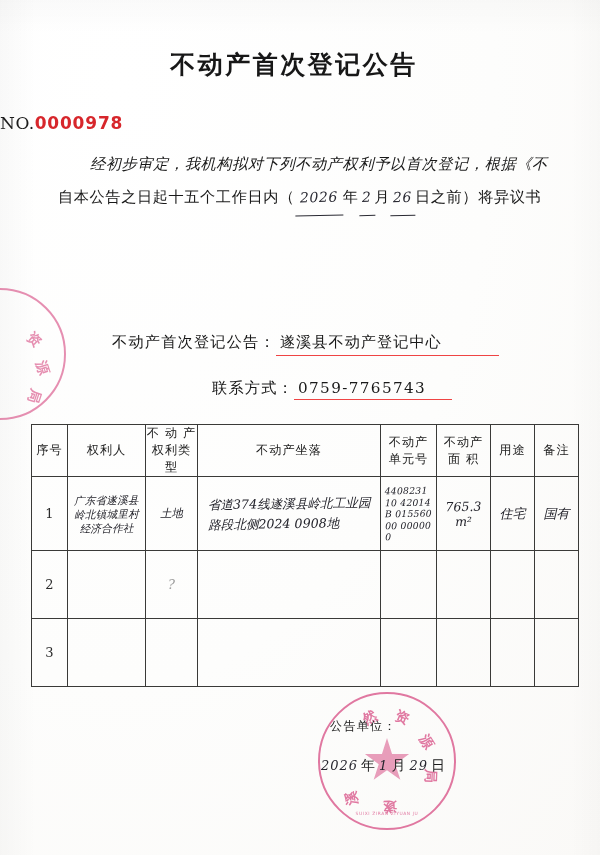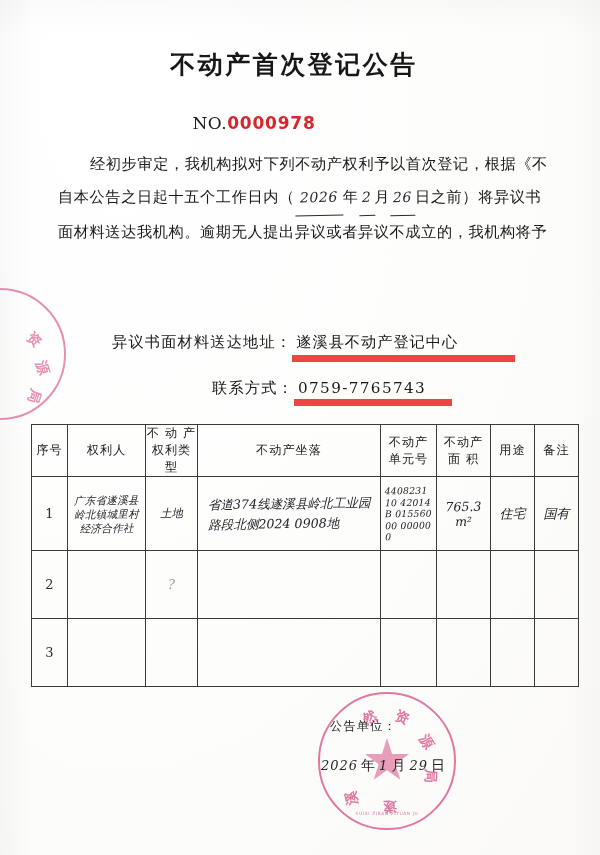--- a/index.html
+++ b/index.html
@@ -52,21 +52,21 @@
     letter-spacing: 2.5px;
     color: #171717;
   }
 
   
   .serial-row {
     position: absolute;
     top: 113px;
     left: 0;
     width: 600px;
-    text-align: center;
+    text-align: left;
     padding-right: 92px;
     box-sizing: border-box;
     font-family: "DejaVu Serif", serif;
     font-size: 17px;
     color: #1d1d1d;
     letter-spacing: 0.5px;
   }
   .serial-digits {
     color: #d7262b;
     font-family: "DejaVu Sans", sans-serif;
@@ -82,21 +82,21 @@
     left: 58px;
     width: 490px;
     font-family: "DejaVu Serif", serif;
     font-size: 15.2px;
     line-height: 33px;
     letter-spacing: 0.6px;
     color: #191919;
     text-align: justify;
   }
   .body-line { white-space: nowrap; }
-  .indent { padding-left: 32px; }
+  .indent { padding-left: 32px; font-style: italic; }
 
   .hw {
     font-family: "DejaVu Serif", serif;
     font-style: italic;
     font-size: 14px;
     color: #2a2a33;
     border-bottom: 1px solid #2a2a33;
     padding: 0 5px 1px 5px;
     display: inline-block;
     transform: rotate(-1.2deg);
@@ -110,21 +110,21 @@
     font-size: 15.2px;
     letter-spacing: 1.2px;
     color: #191919;
     white-space: nowrap;
   }
   .addr-line { top: 332px; left: 112px; }
   .tel-line  { top: 378px; left: 212px; }
 
   .ul-val {
     display: inline-block;
-    border-bottom: 7px solid #ef4444;
+    border-bottom: 1px solid #ef4444;
     padding: 0 4px 2px 4px;
     letter-spacing: 1px;
   }
   .ul-pad-addr { min-width: 215px; }
   .ul-pad-tel  { min-width: 150px; font-family: "DejaVu Serif", serif; letter-spacing: 1.4px; }
 
   
   .tbl-wrap {
     position: absolute;
     top: 424px;
@@ -289,25 +289,24 @@
 
   <div class="serial-row">
     <span>NO.</span><span class="serial-digits">0000978</span>
   </div>
 
   <div class="body-block">
     <div class="body-line indent">经初步审定，我机构拟对下列不动产权利予以首次登记，根据《不</div>
     <div class="body-line">
       <span>自本公告之日起十五个工作日内（</span><span class="hw">2026</span><span>年</span><span class="hw small">2</span><span>月</span><span class="hw small">26</span><span>日之前）</span><span>将异议书</span>
     </div>
-    <div class="body-line">面材料送达我机构。逾期无人提出异议或者异议不成立的，我机构将予</div>
   </div>
 
   <div class="field-line addr-line">
-    <span>异议书面材料送达地址：</span><span class="ul-val ul-pad-addr">遂溪县不动产登记中心</span>
+    <span>不动产首次登记公告：</span><span class="ul-val ul-pad-addr">遂溪县不动产登记中心</span>
   </div>
 
   <div class="field-line tel-line">
     <span>联系方式：</span><span class="ul-val ul-pad-tel">0759-7765743</span>
   </div>
 
   <div class="tbl-wrap">
     <table class="reg">
       <colgroup>
         <col style="width:36px">

